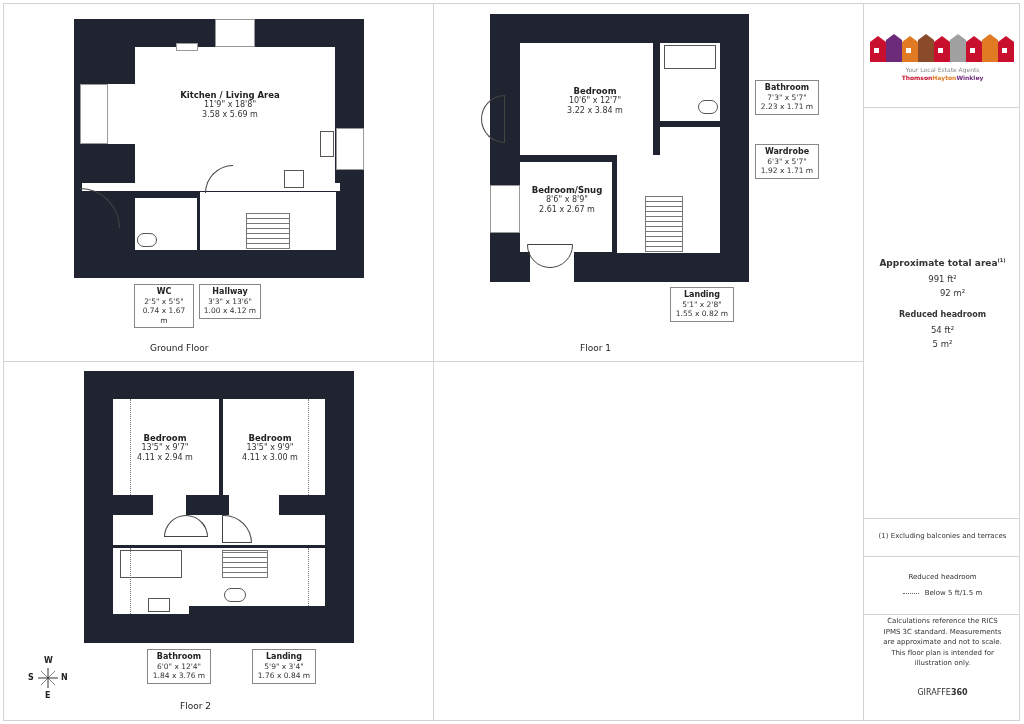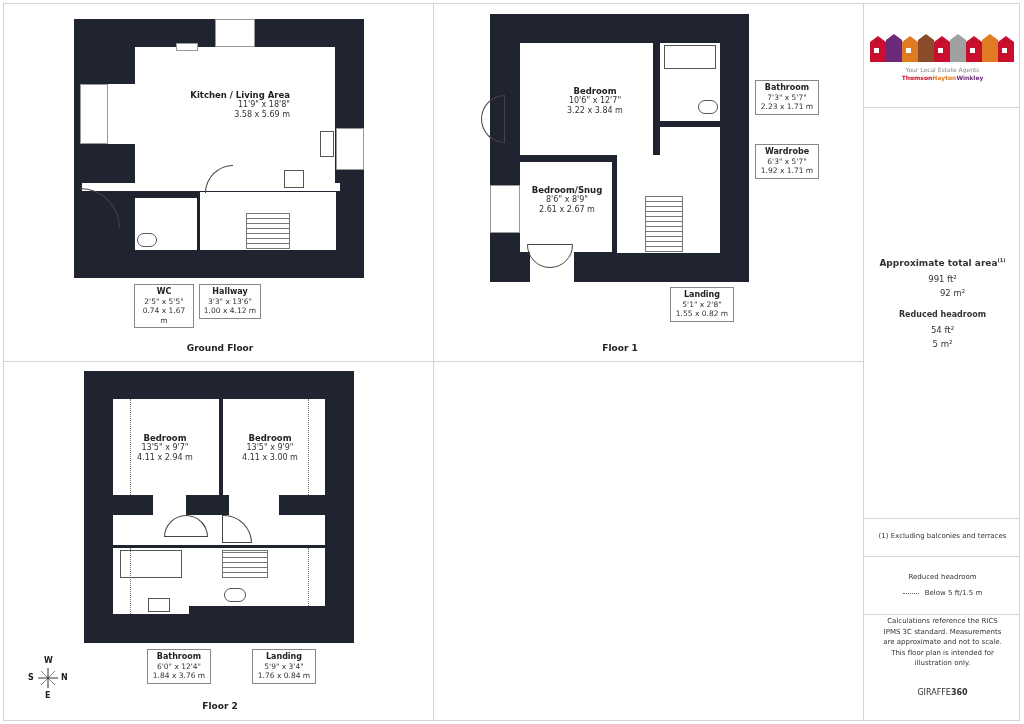--- a/index.html
+++ b/index.html
@@ -6,21 +6,21 @@
   body{width:1024px;height:724px;position:relative;overflow:hidden;font-family:"DejaVu Sans","Liberation Sans",sans-serif;color:#222;}
   .frame{position:absolute;left:3px;top:3px;width:1017px;height:718px;border:1px solid #d4d4d4;box-sizing:border-box;}
   .vline{position:absolute;background:#d4d4d4;width:1px;}
   .hline{position:absolute;background:#d4d4d4;height:1px;}
   .wall{position:absolute;background:#1f2430;}
   .room{position:absolute;background:#fff;}
   .label{position:absolute;text-align:center;font-size:8px;line-height:10px;color:#333;white-space:nowrap;}
   .label .name{font-weight:bold;font-size:8.5px;color:#222;}
   .tag{position:absolute;border:1px solid #888;background:#fff;text-align:center;font-size:7.5px;line-height:9.5px;padding:2px 3px;box-sizing:border-box;color:#333;}
   .tag .name{font-weight:bold;font-size:8px;color:#222;}
-  .floor-title{position:absolute;font-weight:bold;font-size:9px;text-align:center;color:#222;}
+  .floor-title{position:absolute;font-weight:normal;font-size:9px;color:#222;}
   .side{position:absolute;left:865px;width:155px;text-align:center;color:#333;}
   .stairs{position:absolute;background:repeating-linear-gradient(0deg,#fff 0 4px,#777 4px 5px);border:1px solid #777;box-sizing:border-box;}
   .window{position:absolute;background:#fff;border:1px solid #999;box-sizing:border-box;}
   .door-arc{position:absolute;border:1px solid #444;box-sizing:border-box;}
   .fixture{position:absolute;border:1px solid #555;background:#fff;box-sizing:border-box;}
   .dotted{position:absolute;border-left:1px dotted #777;}
 </style>
 </head>
 <body>
 
@@ -40,21 +40,21 @@
   <div class="window" style="left:80px;top:84px;width:28px;height:60px;"></div>
   <div class="window" style="left:336px;top:128px;width:28px;height:42px;"></div>
   <div class="window" style="left:176px;top:43px;width:22px;height:8px;"></div>
   <div class="window" style="left:215px;top:19px;width:40px;height:28px;"></div>
   <div class="stairs" style="left:246px;top:213px;width:44px;height:36px;"></div>
   <div class="fixture" style="left:284px;top:170px;width:20px;height:18px;"></div>
   <div class="fixture" style="left:320px;top:131px;width:14px;height:26px;"></div>
   <div class="fixture" style="left:137px;top:233px;width:20px;height:14px;border-radius:7px;"></div>
   <div class="door-arc" style="left:80px;top:188px;width:40px;height:40px;border-radius:0 40px 0 0;border-left:none;border-bottom:none;"></div>
   <div class="door-arc" style="left:205px;top:165px;width:28px;height:28px;border-radius:28px 0 0 0;border-right:none;border-bottom:none;"></div>
-  <div class="label" style="left:170px;top:90px;width:120px;text-align:right;">
+  <div class="label" style="left:170px;top:90px;width:120px;">
     <div class="name">Kitchen / Living Area</div>
     <div>11'9" x 18'8"</div>
     <div>3.58 x 5.69 m</div>
   </div>
   <div class="tag" style="left:134px;top:284px;width:60px;">
     <div class="name">WC</div>
     <div>2'5" x 5'5"</div>
     <div>0.74 x 1.67 m</div>
   </div>
   <div class="tag" style="left:199px;top:284px;width:62px;">

